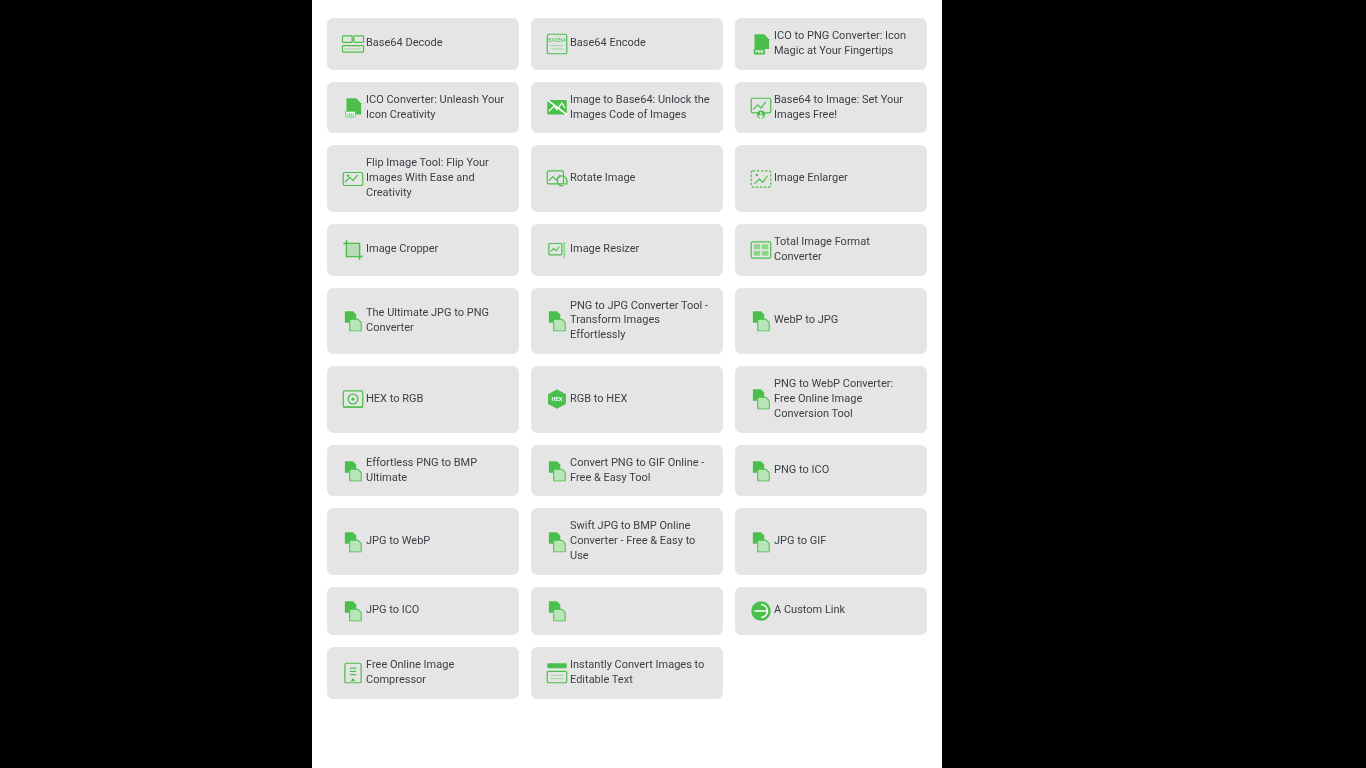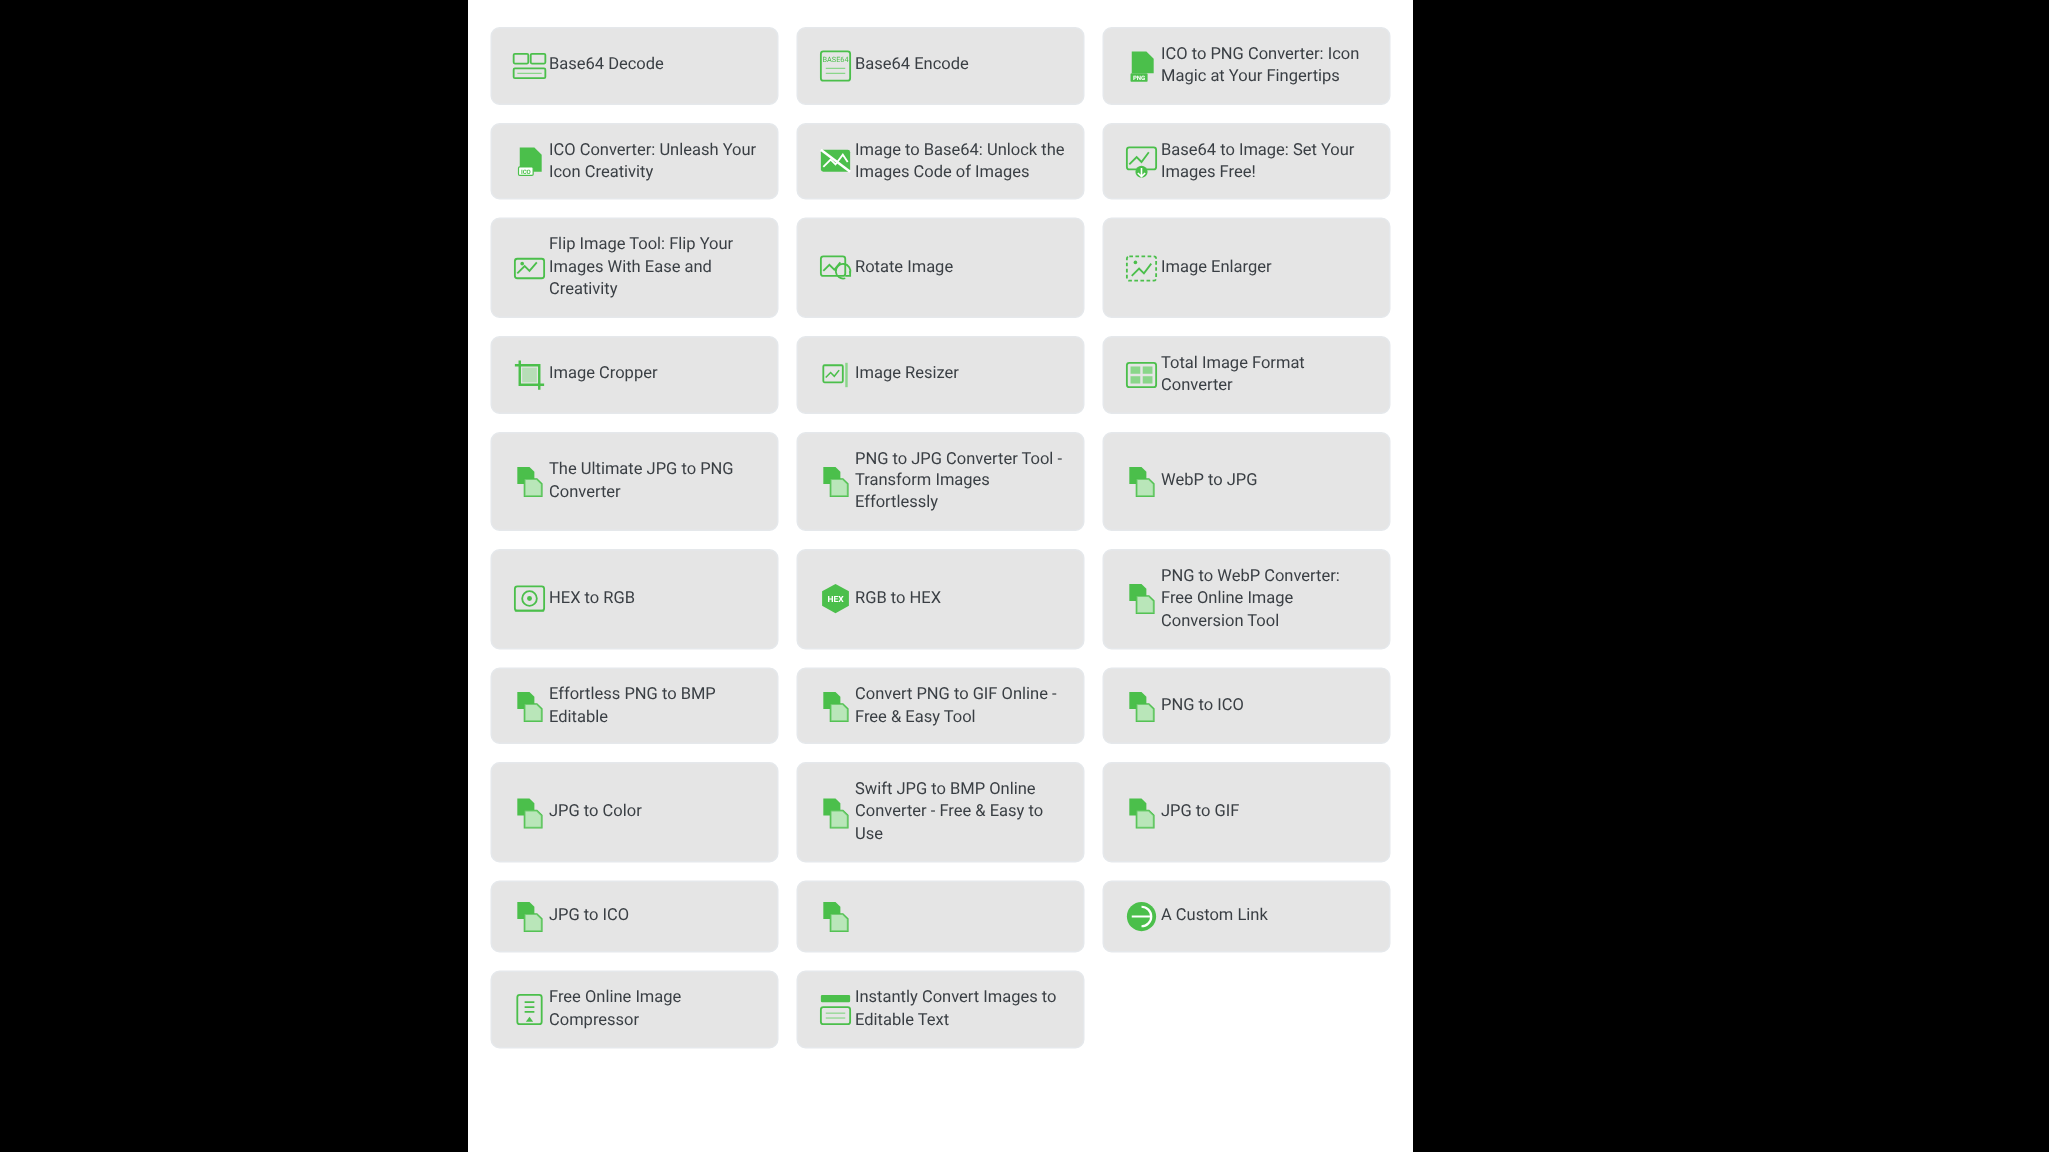--- a/index.html
+++ b/index.html
@@ -243,21 +243,21 @@
         <div class="label">PNG to WebP Converter: Free Online Image Conversion Tool</div>
       </div>
       <div class="card">
         <div class="icon">
           <svg viewBox="0 0 32 32">
             <path d="M6 4 h10 l4 4 v10 h-14 z" fill="#4bbf4b"></path>
             <path d="M12 14 h10 l4 4 v10 h-14 z" fill="#fff" stroke="#4bbf4b" stroke-width="1.5"></path>
             <path d="M12 14 h10 l4 4 v10 h-14 z" fill="#8ad68a" opacity="0.6"></path>
           </svg>
         </div>
-        <div class="label">Effortless PNG to BMP Editable</div>
+        <div class="label">Effortless PNG to BMP Ultimate</div>
       </div>
       <div class="card">
         <div class="icon">
           <svg viewBox="0 0 32 32">
             <path d="M6 4 h10 l4 4 v10 h-14 z" fill="#4bbf4b"></path>
             <path d="M12 14 h10 l4 4 v10 h-14 z" fill="#fff" stroke="#4bbf4b" stroke-width="1.5"></path>
             <path d="M12 14 h10 l4 4 v10 h-14 z" fill="#8ad68a" opacity="0.6"></path>
           </svg>
         </div>
         <div class="label">Convert PNG to GIF Online - Free &amp; Easy Tool</div>
@@ -273,21 +273,21 @@
         <div class="label">PNG to ICO</div>
       </div>
       <div class="card">
         <div class="icon">
           <svg viewBox="0 0 32 32">
             <path d="M6 4 h10 l4 4 v10 h-14 z" fill="#4bbf4b"></path>
             <path d="M12 14 h10 l4 4 v10 h-14 z" fill="#fff" stroke="#4bbf4b" stroke-width="1.5"></path>
             <path d="M12 14 h10 l4 4 v10 h-14 z" fill="#8ad68a" opacity="0.6"></path>
           </svg>
         </div>
-        <div class="label">JPG to Color</div>
+        <div class="label">JPG to WebP</div>
       </div>
       <div class="card">
         <div class="icon">
           <svg viewBox="0 0 32 32">
             <path d="M6 4 h10 l4 4 v10 h-14 z" fill="#4bbf4b"></path>
             <path d="M12 14 h10 l4 4 v10 h-14 z" fill="#fff" stroke="#4bbf4b" stroke-width="1.5"></path>
             <path d="M12 14 h10 l4 4 v10 h-14 z" fill="#8ad68a" opacity="0.6"></path>
           </svg>
         </div>
         <div class="label">Swift JPG to BMP Online Converter - Free &amp; Easy to Use</div>

